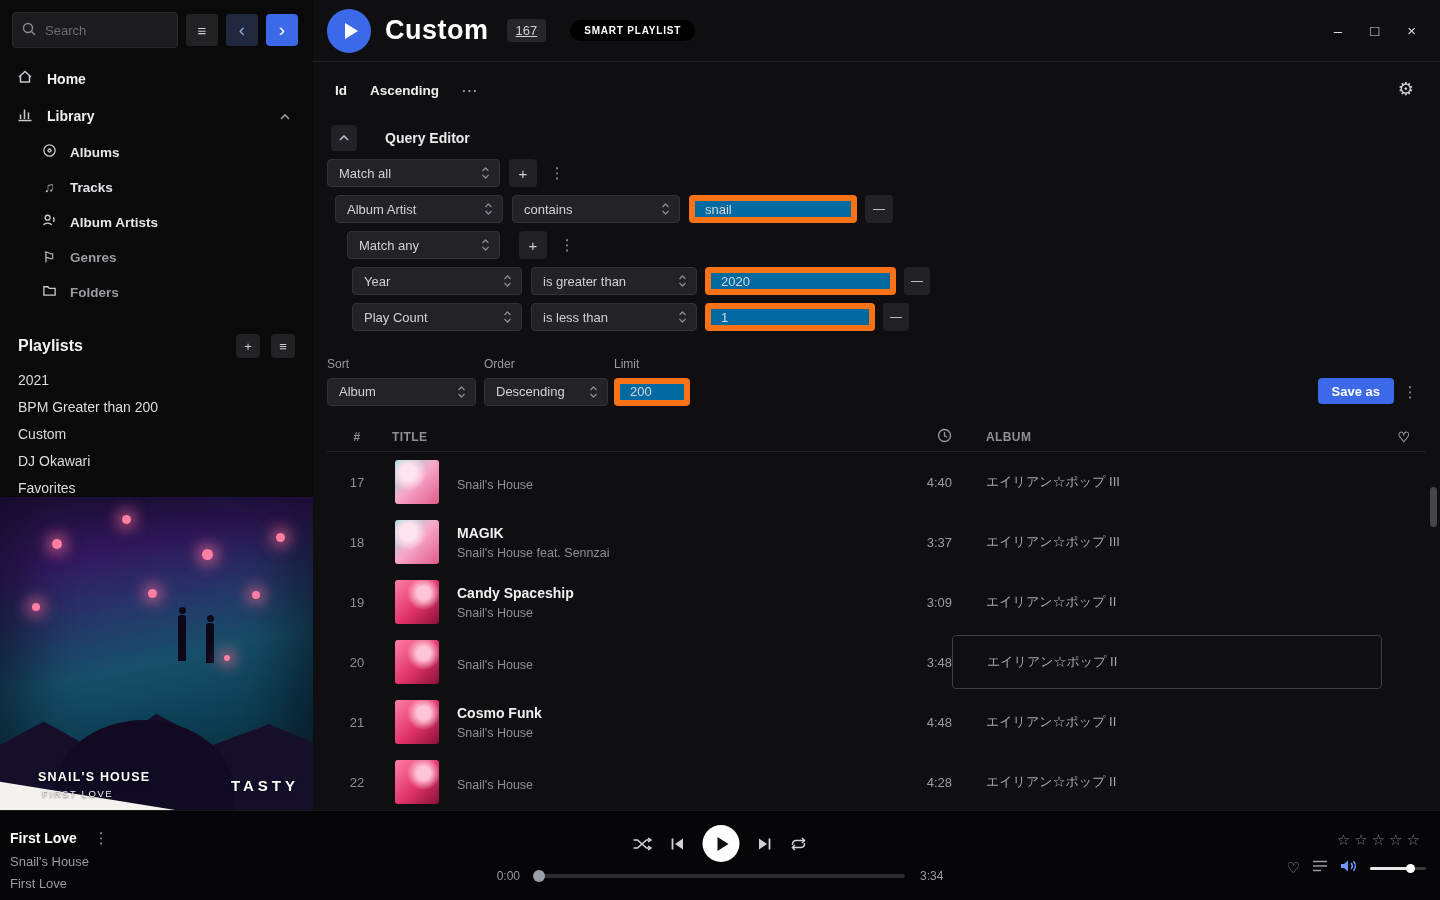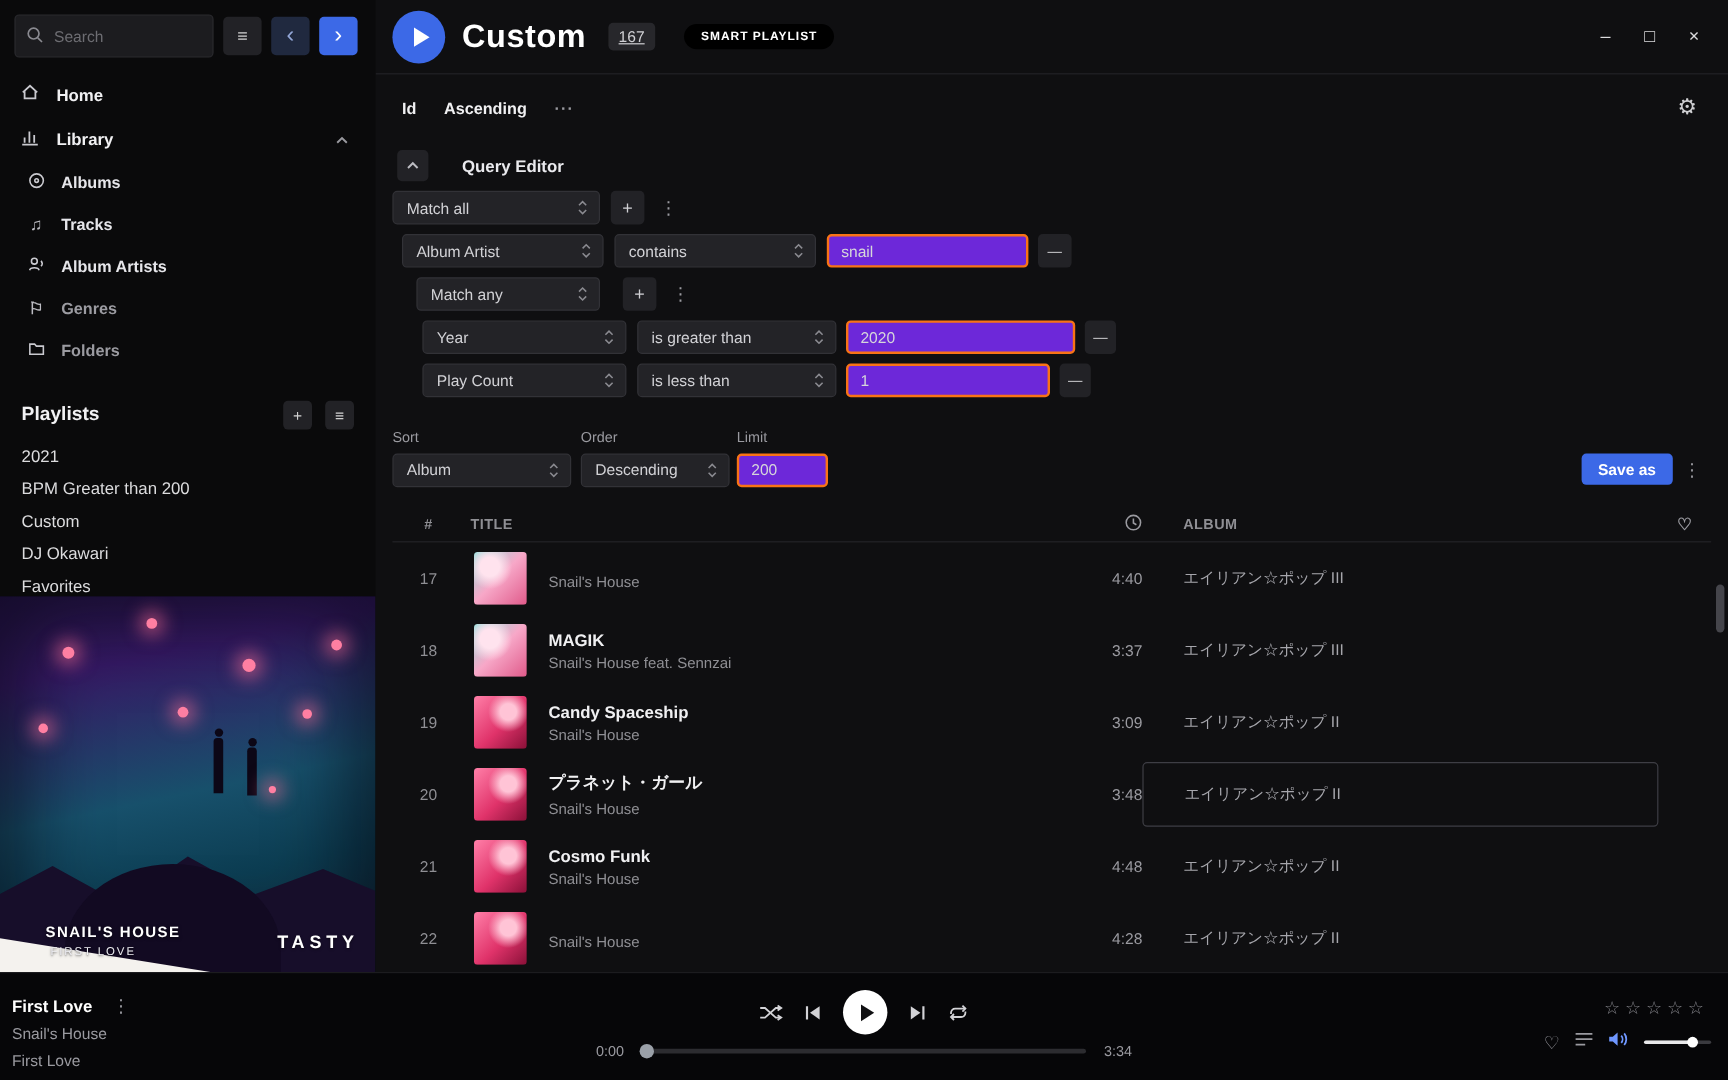--- a/index.html
+++ b/index.html
@@ -17,21 +17,21 @@
   .search-box input::placeholder { color:#6d6d72; }
   .search-ic { position:absolute; left:10px; top:10px; }
   .sq { width:32px; height:32px; border-radius:4px; background:#222226; border:0; color:#cfcfcf; font-size:15px;
     display:flex; align-items:center; justify-content:center; cursor:pointer; font-family:"Liberation Sans", sans-serif; }
   .sq.back { background:#20293f; color:#93a7d8; font-size:19px; }
   .sq.fwd  { background:#3c69e7; color:#fff; font-size:19px; }
 
   .nav { margin-top:12px; }
   .nav-row { display:flex; align-items:center; gap:13px; padding:9px 16px; font-weight:700; font-size:14px; color:#f0f0f2; cursor:pointer; }
   .nav-row .grow { flex:1; }
-  .sub { display:flex; align-items:center; gap:12px; padding:9px 16px 9px 21px; font-size:13.5px; font-weight:700; color:#e6e6ea; cursor:pointer; }
+  .sub { display:flex; align-items:center; gap:12px; padding:9px 16px 9px 40px; font-size:13.5px; font-weight:700; color:#e6e6ea; cursor:pointer; }
   .sub.dim { color:#9b9ba1; }
   .gl { display:inline-block; text-align:center; }
   .ic18 { width:18px; text-align:center; color:#bcbcc2; font-size:14px; }
 
   .pl-head { display:flex; align-items:center; padding:24px 18px 8px 18px; }
   .pl-title { font-size:16px; font-weight:700; flex:1; color:#f2f2f4; }
   .pl-btn { width:24px; height:24px; background:#222226; border-radius:4px; margin-left:11px; display:flex;
     align-items:center; justify-content:center; color:#cfcfcf; font-size:13px; cursor:pointer; }
   .pl-item { padding:5.5px 18px; font-size:14px; color:#dcdcde; cursor:pointer; }
 
@@ -67,21 +67,21 @@
   .sort-row .dots { color:#9a9aa0; font-weight:700; letter-spacing:1px; }
   .gear { position:absolute; right:26px; top:78px; font-size:18px; color:#cfcfd2; cursor:pointer; }
 
   .qe-head { display:flex; align-items:center; margin:23px 0 0 18px; height:26px; }
   .collapse-btn { width:26px; height:26px; border-radius:4px; background:#222226; display:flex; align-items:center; justify-content:center; cursor:pointer; }
   .qe-title { margin-left:28px; font-size:14px; font-weight:700; color:#eaeaee; }
 
   .qrow { display:flex; align-items:center; margin-top:8px; height:28px; }
   .dd { height:28px; background:#232327; border:1px solid #323237; border-radius:4px; display:flex; align-items:center;
         justify-content:space-between; padding:0 9px 0 11px; font-size:13px; color:#d2d2d6; cursor:pointer; flex:none; }
-  .tin { height:28px; background:#6d28d9; border:2px solid #f97316; border-radius:4px; font-size:13px; color:#d6d6da;
+  .tin { height:28px; background:#0369a1; border:6px solid #f97316; border-radius:4px; font-size:13px; color:#d6d6da;
         padding:0 10px; outline:none; font-family:"Liberation Sans", sans-serif; flex:none; }
   .sqs { width:28px; height:28px; border-radius:4px; background:#222226; border:0; color:#d0d0d4; font-size:15px;
         display:flex; align-items:center; justify-content:center; cursor:pointer; flex:none; }
   .kebab { width:20px; text-align:center; color:#9a9aa0; font-size:15px; cursor:pointer; flex:none; }
   .minus-btn { font-size:12px; }
 
   .lbl-row { display:flex; margin-top:26px; height:14px; font-size:12px; color:#9a9aa0; }
   .ctl-row { position:relative; display:flex; align-items:center; margin-top:7px; height:27px; }
   .save-btn { position:absolute; right:46px; top:0; height:26px; background:#3c69e7; color:#fff; border:0; border-radius:4px;
         padding:0 14px; font-size:13px; font-weight:700; cursor:pointer; font-family:"Liberation Sans", sans-serif; }
@@ -460,21 +460,20 @@
       <div class="c-album">エイリアン☆ポップ II</div>
       <div></div>
     </div>
 
     <div class="trow">
       <div class="c-num">20</div>
       <div class="c-thumb">
           <div class="thumb t2"></div>
         </div>
       <div>
-        <div class="t-title">プラネット・ガール</div>
         <div class="t-artist">Snail's House</div>
       </div>
       <div class="c-dur">3:48</div>
       <div class="c-album outlined">エイリアン☆ポップ II</div>
       <div></div>
     </div>
 
     <div class="trow">
       <div class="c-num">21</div>
       <div class="c-thumb">

